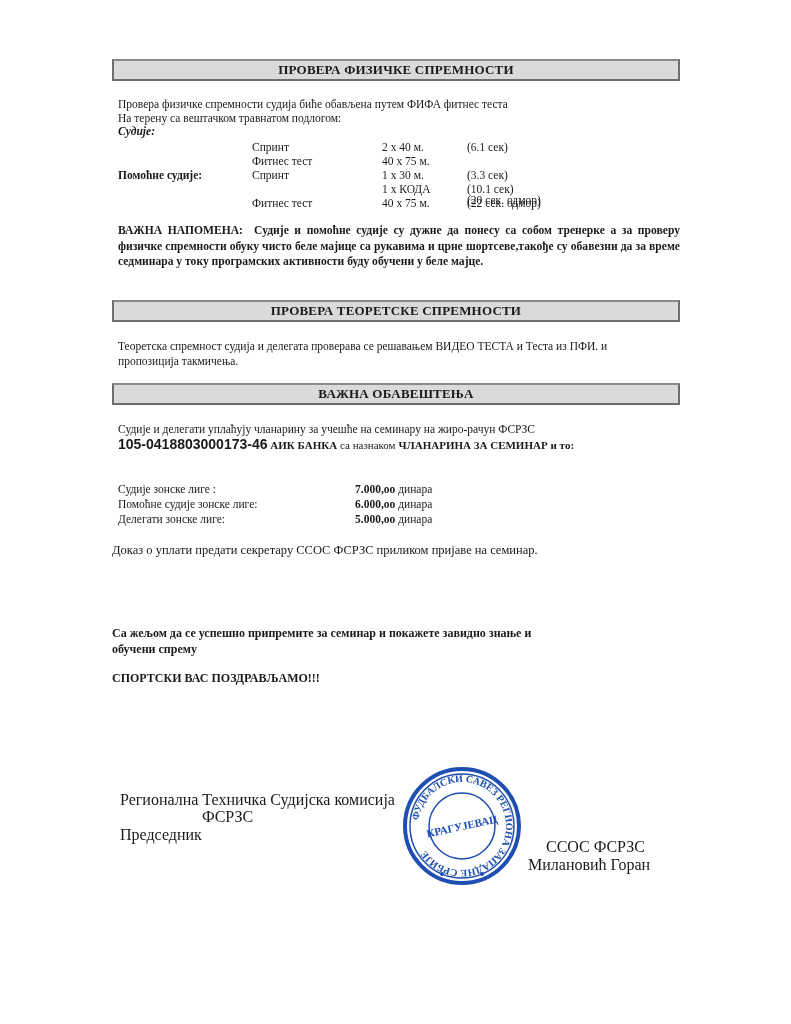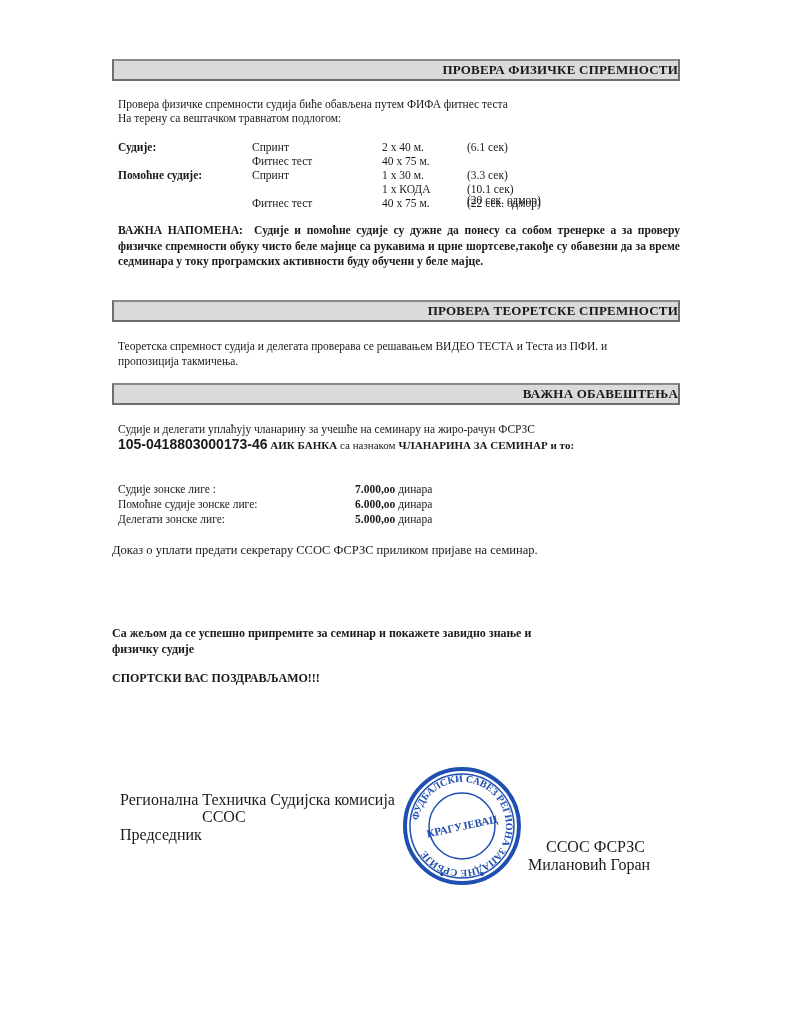--- a/index.html
+++ b/index.html
@@ -1,39 +1,39 @@
 <!DOCTYPE html>
 <html><head>
 <meta charset="utf-8">
 <style>
   html, body { margin: 0; padding: 0; background: #ffffff; }
   body { width: 791px; height: 1024px; position: relative; overflow: hidden;
          font-family: "Liberation Serif", "DejaVu Serif", serif; color: #1a1a1a; }
   .hdr-box { position: absolute; left: 112px; width: 564px; height: 18px;
              background: #dadada; border: 2px solid #6e6e6e; border-top-color:#8a8a8a;
-             text-align: right; font-weight: bold; font-size: 13px; line-height: 18px;
+             text-align: center; font-weight: bold; font-size: 13px; line-height: 18px;
              letter-spacing: 0.2px; }
   .txt { position: absolute; font-size: 11.5px; line-height: 14px; white-space: nowrap; }
   .b { font-weight: bold; }
   .u { }
   .para { position: absolute; left: 118px; width: 562px; font-size: 11.6px; line-height: 15.5px;
           font-weight: bold; text-align: justify; }
   .center { position: absolute; left: 112px; width: 564px; text-align: left; }
   .sig { position: absolute; font-size: 16px; line-height: 17px; white-space: nowrap; }
   .stamp { position: absolute; left: 402px; top: 766px; width: 120px; height: 120px; }
 </style>
 </head>
 <body>
 
 <div class="hdr-box" style="top:59px;">ПРОВЕРА ФИЗИЧКЕ СПРЕМНОСТИ</div>
 <div class="txt" style="left:118px; top:97px;">Провера физичке спремности судија биће обављена путем ФИФА фитнес теста</div>
 <div class="txt" style="left:118px; top:111px;">На терену са вештачком травнатом подлогом:</div>
 
 <div>
-  <div class="txt b" style="left:118px; top:140px;">Судије:</div>
+  <div class="txt b" style="left:118px; top:124px;font-style:italic;">Судије:</div>
   <div class="txt" style="left:252px; top:140px;">Спринт</div>
   <div class="txt" style="left:382px; top:140px;">2 x 40 м.</div>
   <div class="txt" style="left:467px; top:140px;">(6.1 сек)</div>
 
   <div class="txt" style="left:252px; top:154px;">Фитнес  тест</div>
   <div class="txt" style="left:382px; top:154px;">40 x 75 м.</div>
   <div class="txt" style="left:467px; top:154px;margin-top:39px;">(20 сек. одмор)</div>
 
   <div class="txt b" style="left:118px; top:168px;">Помоћне судије:</div>
   <div class="txt" style="left:252px; top:168px;">Спринт</div>
@@ -72,25 +72,25 @@
   <div class="txt" style="left:355px; top:482px;"><span class="b">7.000,оо</span> <span>динара</span></div>
   <div class="txt" style="left:118px; top:497px;">Помоћне судије зонске лиге:</div>
   <div class="txt" style="left:355px; top:497px;"><span class="b">6.000,оо</span> <span>динара</span></div>
   <div class="txt" style="left:118px; top:512px;">Делегати  зонске лиге:</div>
   <div class="txt" style="left:355px; top:512px;"><span class="b">5.000,оо</span> <span>динара</span></div>
 </div>
 
 <div class="center" style="top:543px; font-size:12.5px;">Доказ о уплати предати секретару ССОС ФСРЗС приликом пријаве на семинар.</div>
 
 <div class="center b" style="top:625px; font-size:12px; line-height:16px;">Са жељом да се успешно припремите за семинар и покажете завидно знање и</div>
-<div class="center b" style="top:641px; font-size:12px; line-height:16px;">физичку судије</div>
+<div class="center b" style="top:641px; font-size:12px; line-height:16px;">обучени спрему</div>
 <div class="center b" style="top:671px; font-size:12px;">СПОРТСКИ ВАС ПОЗДРАВЉАМО!!!</div>
 
 <div class="sig" style="left:120px; top:791px;">Регионална Техничка Судијска комисија</div>
-<div class="sig" style="left:202px; top:808px;">ССОС</div>
+<div class="sig" style="left:202px; top:808px;">ФСРЗС</div>
 <div class="sig" style="left:120px; top:826px;">Председник</div>
 
 <div class="stamp">
   <svg width="120" height="120" viewBox="0 0 120 120">
     <defs>
       <path id="ringPath" d="M60,60 m-44,0 a44,44 0 1,1 88,0 a44,44 0 1,1 -88,0"></path>
     </defs>
     <circle cx="60" cy="60" r="57" fill="none" stroke="#1f4fb0" stroke-width="4"></circle>
     <circle cx="60" cy="60" r="52" fill="none" stroke="#1f4fb0" stroke-width="1.5"></circle>
     <circle cx="60" cy="60" r="33" fill="none" stroke="#1f4fb0" stroke-width="1.5"></circle>

